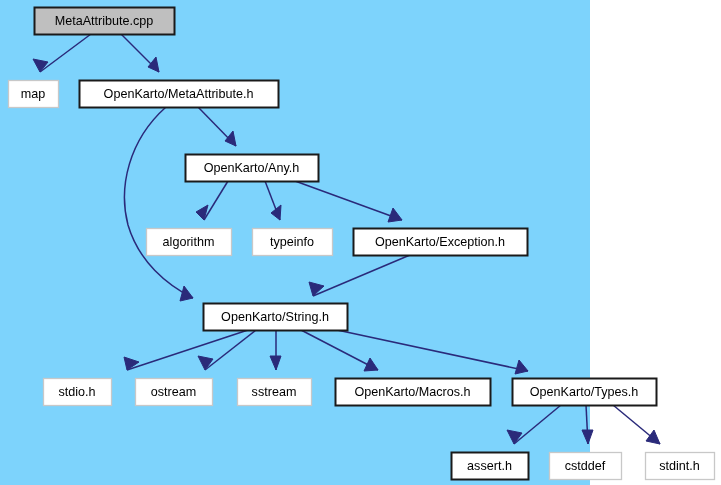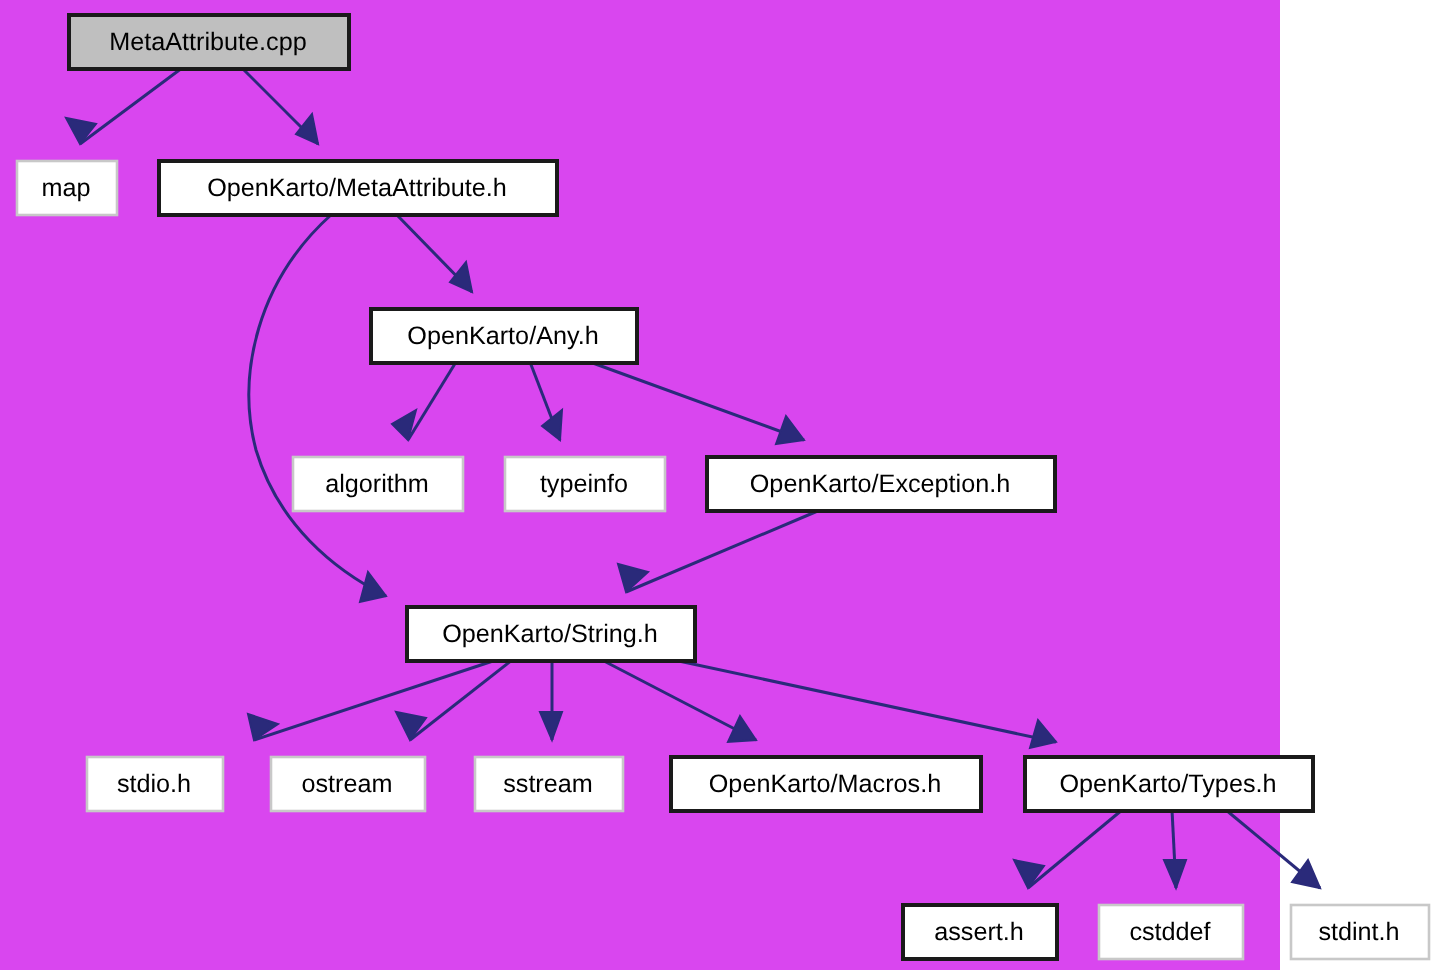--- a/index.html
+++ b/index.html
@@ -1,18 +1,18 @@
 <!DOCTYPE html>
 <html><head>
 <meta charset="utf-8">
 <style>
   html,body{margin:0;padding:0;background:#ffffff;}
   body{width:721px;height:485px;overflow:hidden;
        font-family:"Liberation Sans","DejaVu Sans",sans-serif;}
-  #graph-root{position:relative;width:640px;height:485px;background:#d946ef;}
+  #graph-root{position:relative;width:590px;height:485px;background:#7dd3fc;}
   svg#graph{position:absolute;left:0;top:0;width:721px;height:485px;display:block;}
   .node-box{fill:#ffffff;}
   .node-box.root{fill:#bfbfbf;}
   .node-border-strong{stroke:#1a1a1a;stroke-width:2;}
   .node-border-light{stroke:#c8c8c8;stroke-width:1.3;}
   .node-label{font-family:"Liberation Sans","DejaVu Sans",sans-serif;
               font-size:12.6px;fill:#000000;text-anchor:middle;
               dominant-baseline:middle;white-space:pre;}
   .edge-path{fill:none;stroke:#2a2a7a;stroke-width:1.5;}
   .edge-head{fill:#2a2a7a;stroke:#2a2a7a;stroke-width:1;}

